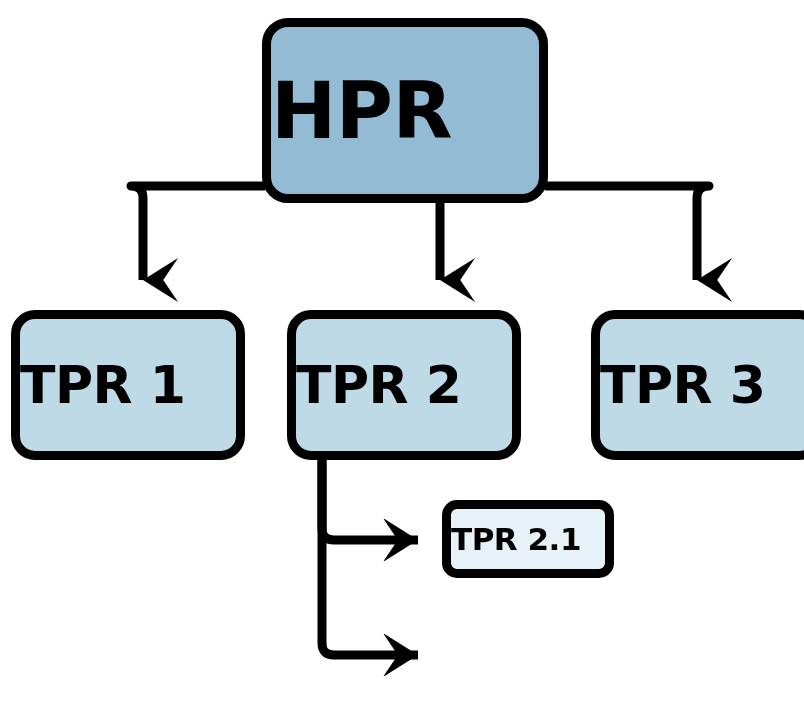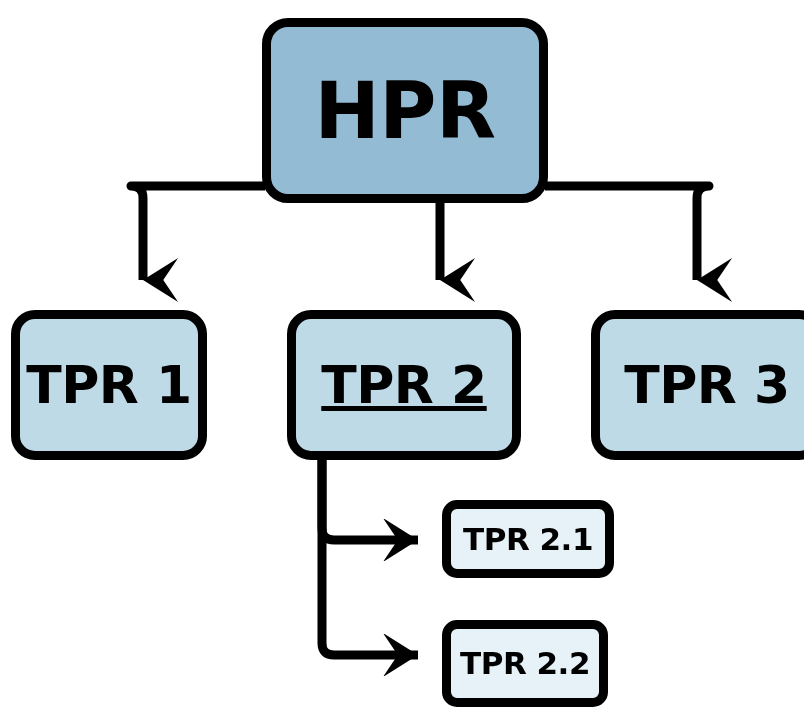--- a/index.html
+++ b/index.html
@@ -24,21 +24,21 @@
     top: 0;
     width: 804px;
     height: 719px;
     pointer-events: none;
   }
   .node {
     position: absolute;
     box-sizing: border-box;
     display: flex;
     align-items: center;
-    justify-content: center;
+    justify-content: flex-start;
     border: 9px solid #000000;
     color: #000000;
     font-weight: bold;
     line-height: 1;
     text-align: center;
     white-space: nowrap;
     letter-spacing: -0.5px;
   }
   
   .node--root {
@@ -49,22 +49,22 @@
     border-radius: 26px;
     font-size: 78px;
   }
   
   .node--tier2 {
     top: 310px;
     height: 150px;
     border-radius: 24px;
     font-size: 52px;
   }
-  .node--tier2.pos-1 { left: 11px;  width: 196px; }
-  .node--tier2.pos-2 { left: 287px; width: 234px; text-decoration: underline; }
+  .node--tier2.pos-1 { left: 11px;  width: 234px; }
+  .node--tier2.pos-2 { left: 287px; width: 234px; }
   .node--tier2.pos-3 { left: 563px; width: 232px; }
   
   .node--tier3 {
     left: 442px;
     border-radius: 15px;
     font-size: 31px;
   }
   .node--tier3.pos-1 { top: 500px; width: 172px; height: 78px; }
   .node--tier3.pos-2 { top: 620px; width: 166px; height: 87px; }
 </style>
@@ -110,17 +110,14 @@
   </div>
 
   <div class="node node--tier2 pos-3" style="background:#BEDAE7;margin-left:28px;">
     <span>TPR 3</span>
   </div>
 
   <div class="node node--tier3 pos-1" style="background:#E7F1F8;">
     <span>TPR 2.1</span>
   </div>
 
-  <div class="node node--tier3 pos-2" style="background:#E7F1F8;">
-    <span>TPR 2.2</span>
-  </div>
 
 </div>
 
 </body></html>

